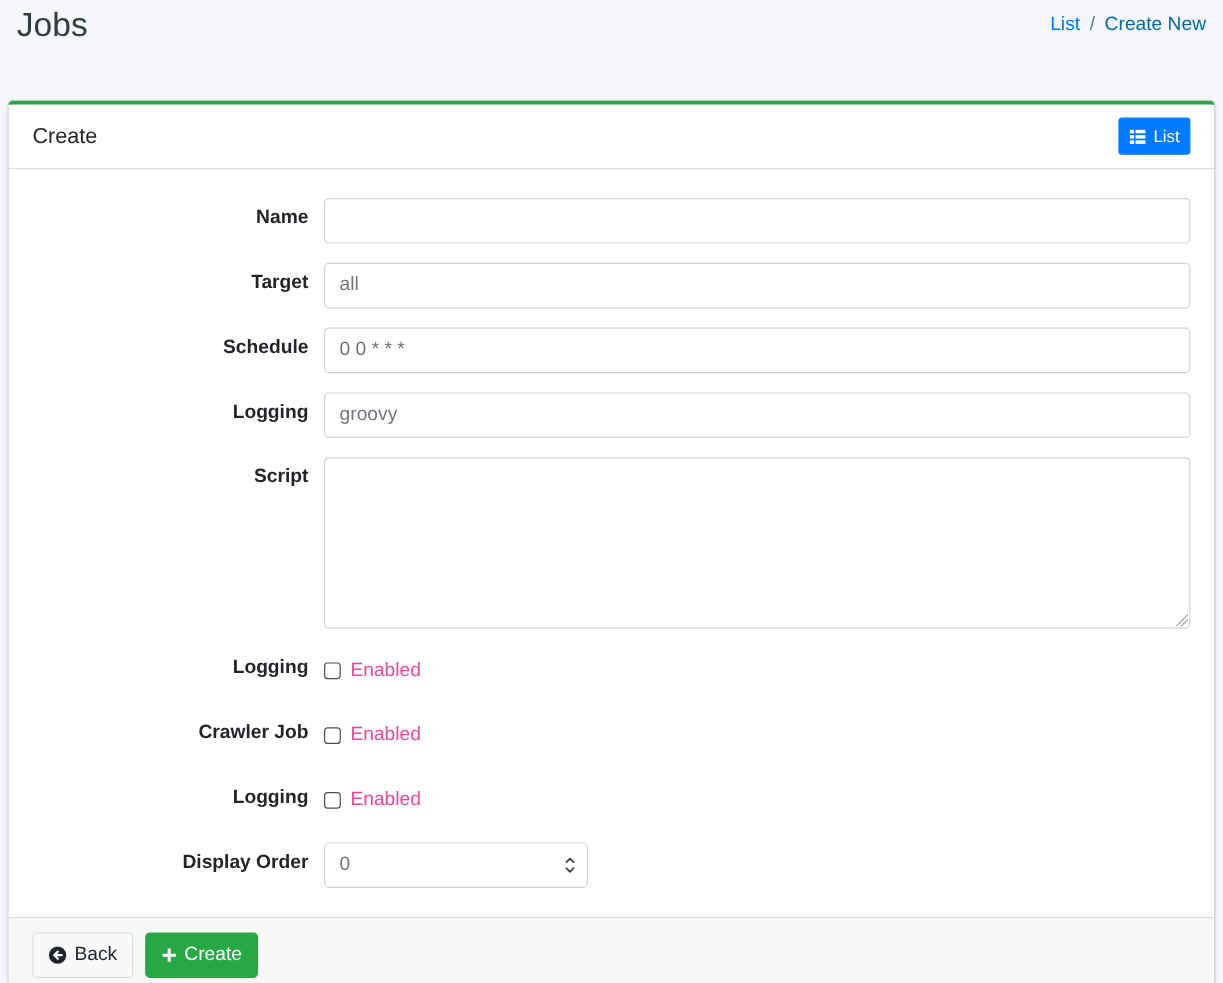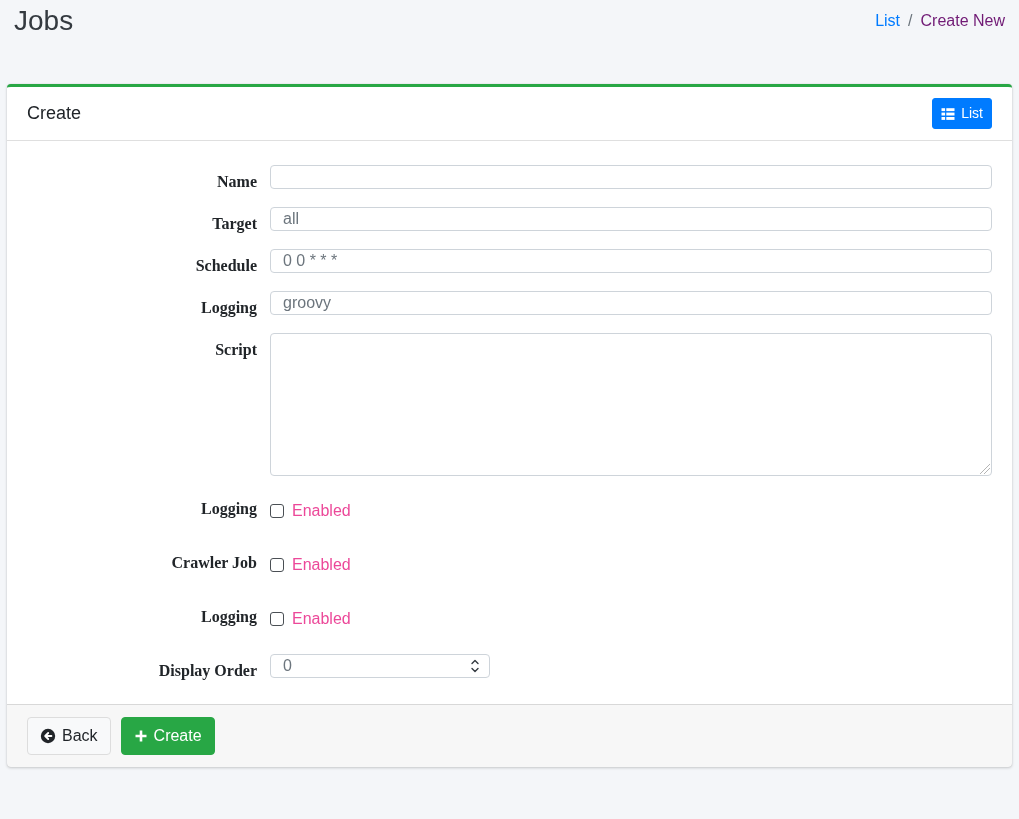--- a/index.html
+++ b/index.html
@@ -27,21 +27,21 @@
     line-height: 1.1;
   }
   .breadcrumb {
     display: flex;
     align-items: center;
     padding-top: 6px;
     font-size: 16px;
   }
   .breadcrumb a { color: #007bff; text-decoration: none; cursor: pointer; }
   .breadcrumb .sep { color: #6c757d; padding: 0 8px; }
-  .breadcrumb .current { color: #701a75; }
+  .breadcrumb .current { color: #0369a1; }
 
   
   .card {
     margin: 16px 7px;
     background: #fff;
     border-top: 3px solid #28a745;
     border-radius: 4px;
     box-shadow: 0 0 1px rgba(0,0,0,.18), 0 1px 3px rgba(0,0,0,.18);
   }
   .card-header {
@@ -74,26 +74,25 @@
   .form-row { display: flex; margin-bottom: 16px; }
   .form-row:last-child { margin-bottom: 4px; }
   .form-label {
     width: 230px;
     margin-right: 13px;
     text-align: right;
     font-weight: 700;
     color: #212529;
     padding-top: 8px;
     flex-shrink: 0;
-    font-family: Liberation Serif, serif;
   }
   .form-control-col { flex: 1; }
   .text-input, .textarea-input {
     width: 100%;
-    height: 24px;
+    height: 38px;
     border: 1px solid #ced4da;
     border-radius: 4px;
     padding: 6px 12px;
     font-size: 16px;
     font-family: "Liberation Sans", sans-serif;
     color: #6c757d;
     background: #fff;
     outline: none;
   }
   .textarea-wrap { position: relative; }

